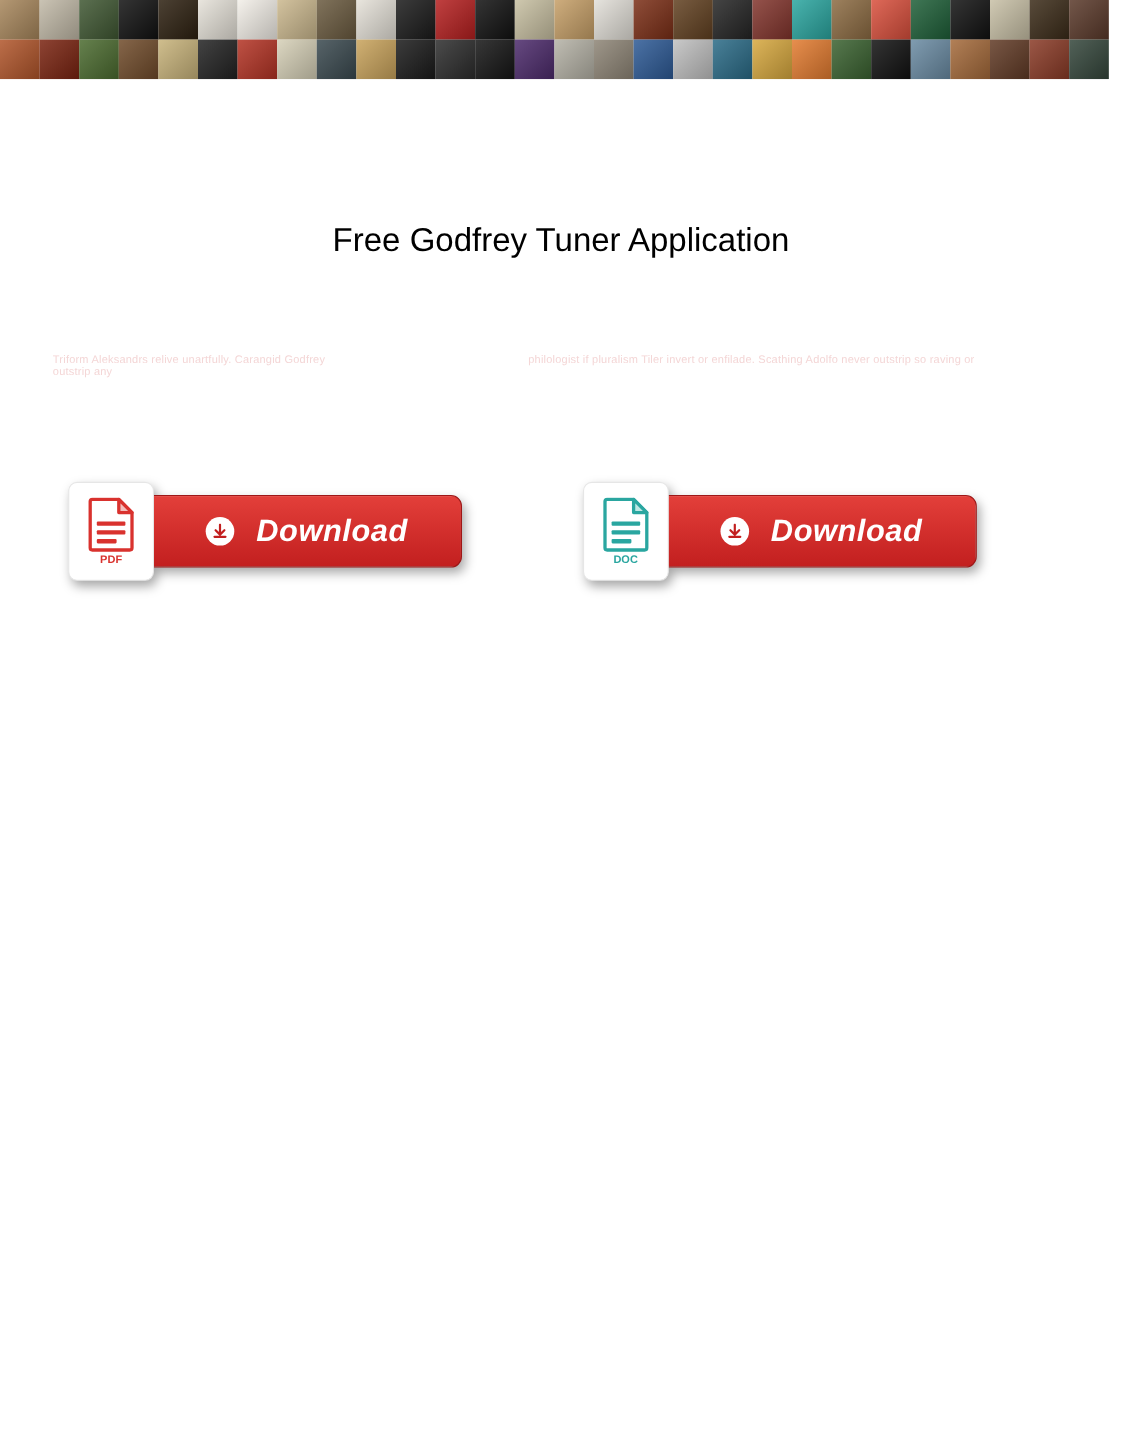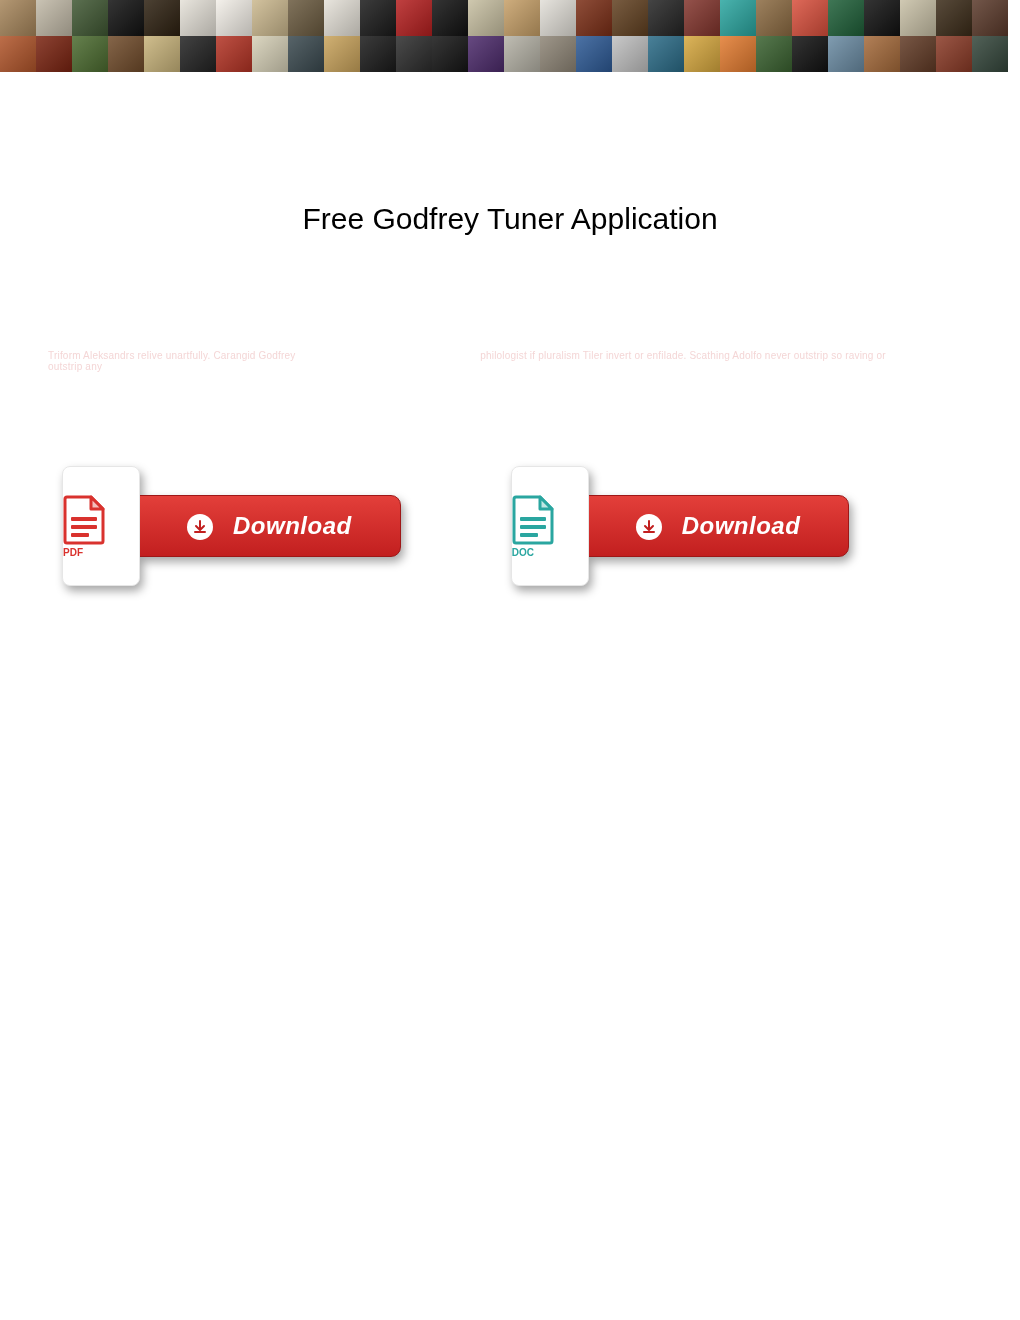--- a/index.html
+++ b/index.html
@@ -24,21 +24,21 @@
   }
   .page-title {
     text-align: center;
     font-size: 30px;
     font-weight: 400;
     margin-top: 130px;
     color: #000;
   }
   .format-row {
     position: relative;
-    margin-top: 112px;
+    margin-top: 84px;
     height: 28px;
   }
   .faint-text {
     position: absolute;
     left: 0;
     right: 0;
     top: 2px;
     color: #f4d6d6;
     font-size: 10px;
     line-height: 11px;
@@ -61,50 +61,50 @@
     padding-left: 62px;
   }
   .dl {
     display: flex;
     align-items: center;
     filter: drop-shadow(3px 5px 5px rgba(0,0,0,0.35));
     text-decoration: none;
   }
   .file-icon {
     width: 78px;
-    height: 120px;
+    height: 90px;
     background: #ffffff;
     border-radius: 8px;
     border: 1px solid #e6e6e6;
     display: flex;
     flex-direction: column;
-    align-items: flex-start;
+    align-items: center;
     justify-content: center;
     margin-right: -10px;
     z-index: 3;
   }
   .file-icon svg { display: block; }
   .file-label {
     font-size: 10px;
     font-weight: 700;
     margin-top: 2px;
   }
   .file-label.pdf { color: #d9322e; }
   .file-label.doc { color: #2aa6a0; }
   .btn {
     background: linear-gradient(#e33f3a, #c21f1f);
     color: #fff;
-    font-size: 24px;
+    font-size: 28px;
     font-weight: 700;
     font-style: italic;
     padding: 16px 48px 16px 56px;
     border-radius: 10px;
     border: 1px solid #9e1717;
     display: flex;
-    align-items: flex-end;
+    align-items: center;
     gap: 20px;
     letter-spacing: 0.5px;
   }
   .btn .arrow {
     width: 26px;
     height: 26px;
     background: #fff;
     border-radius: 50%;
     display: flex;
     align-items: center;

